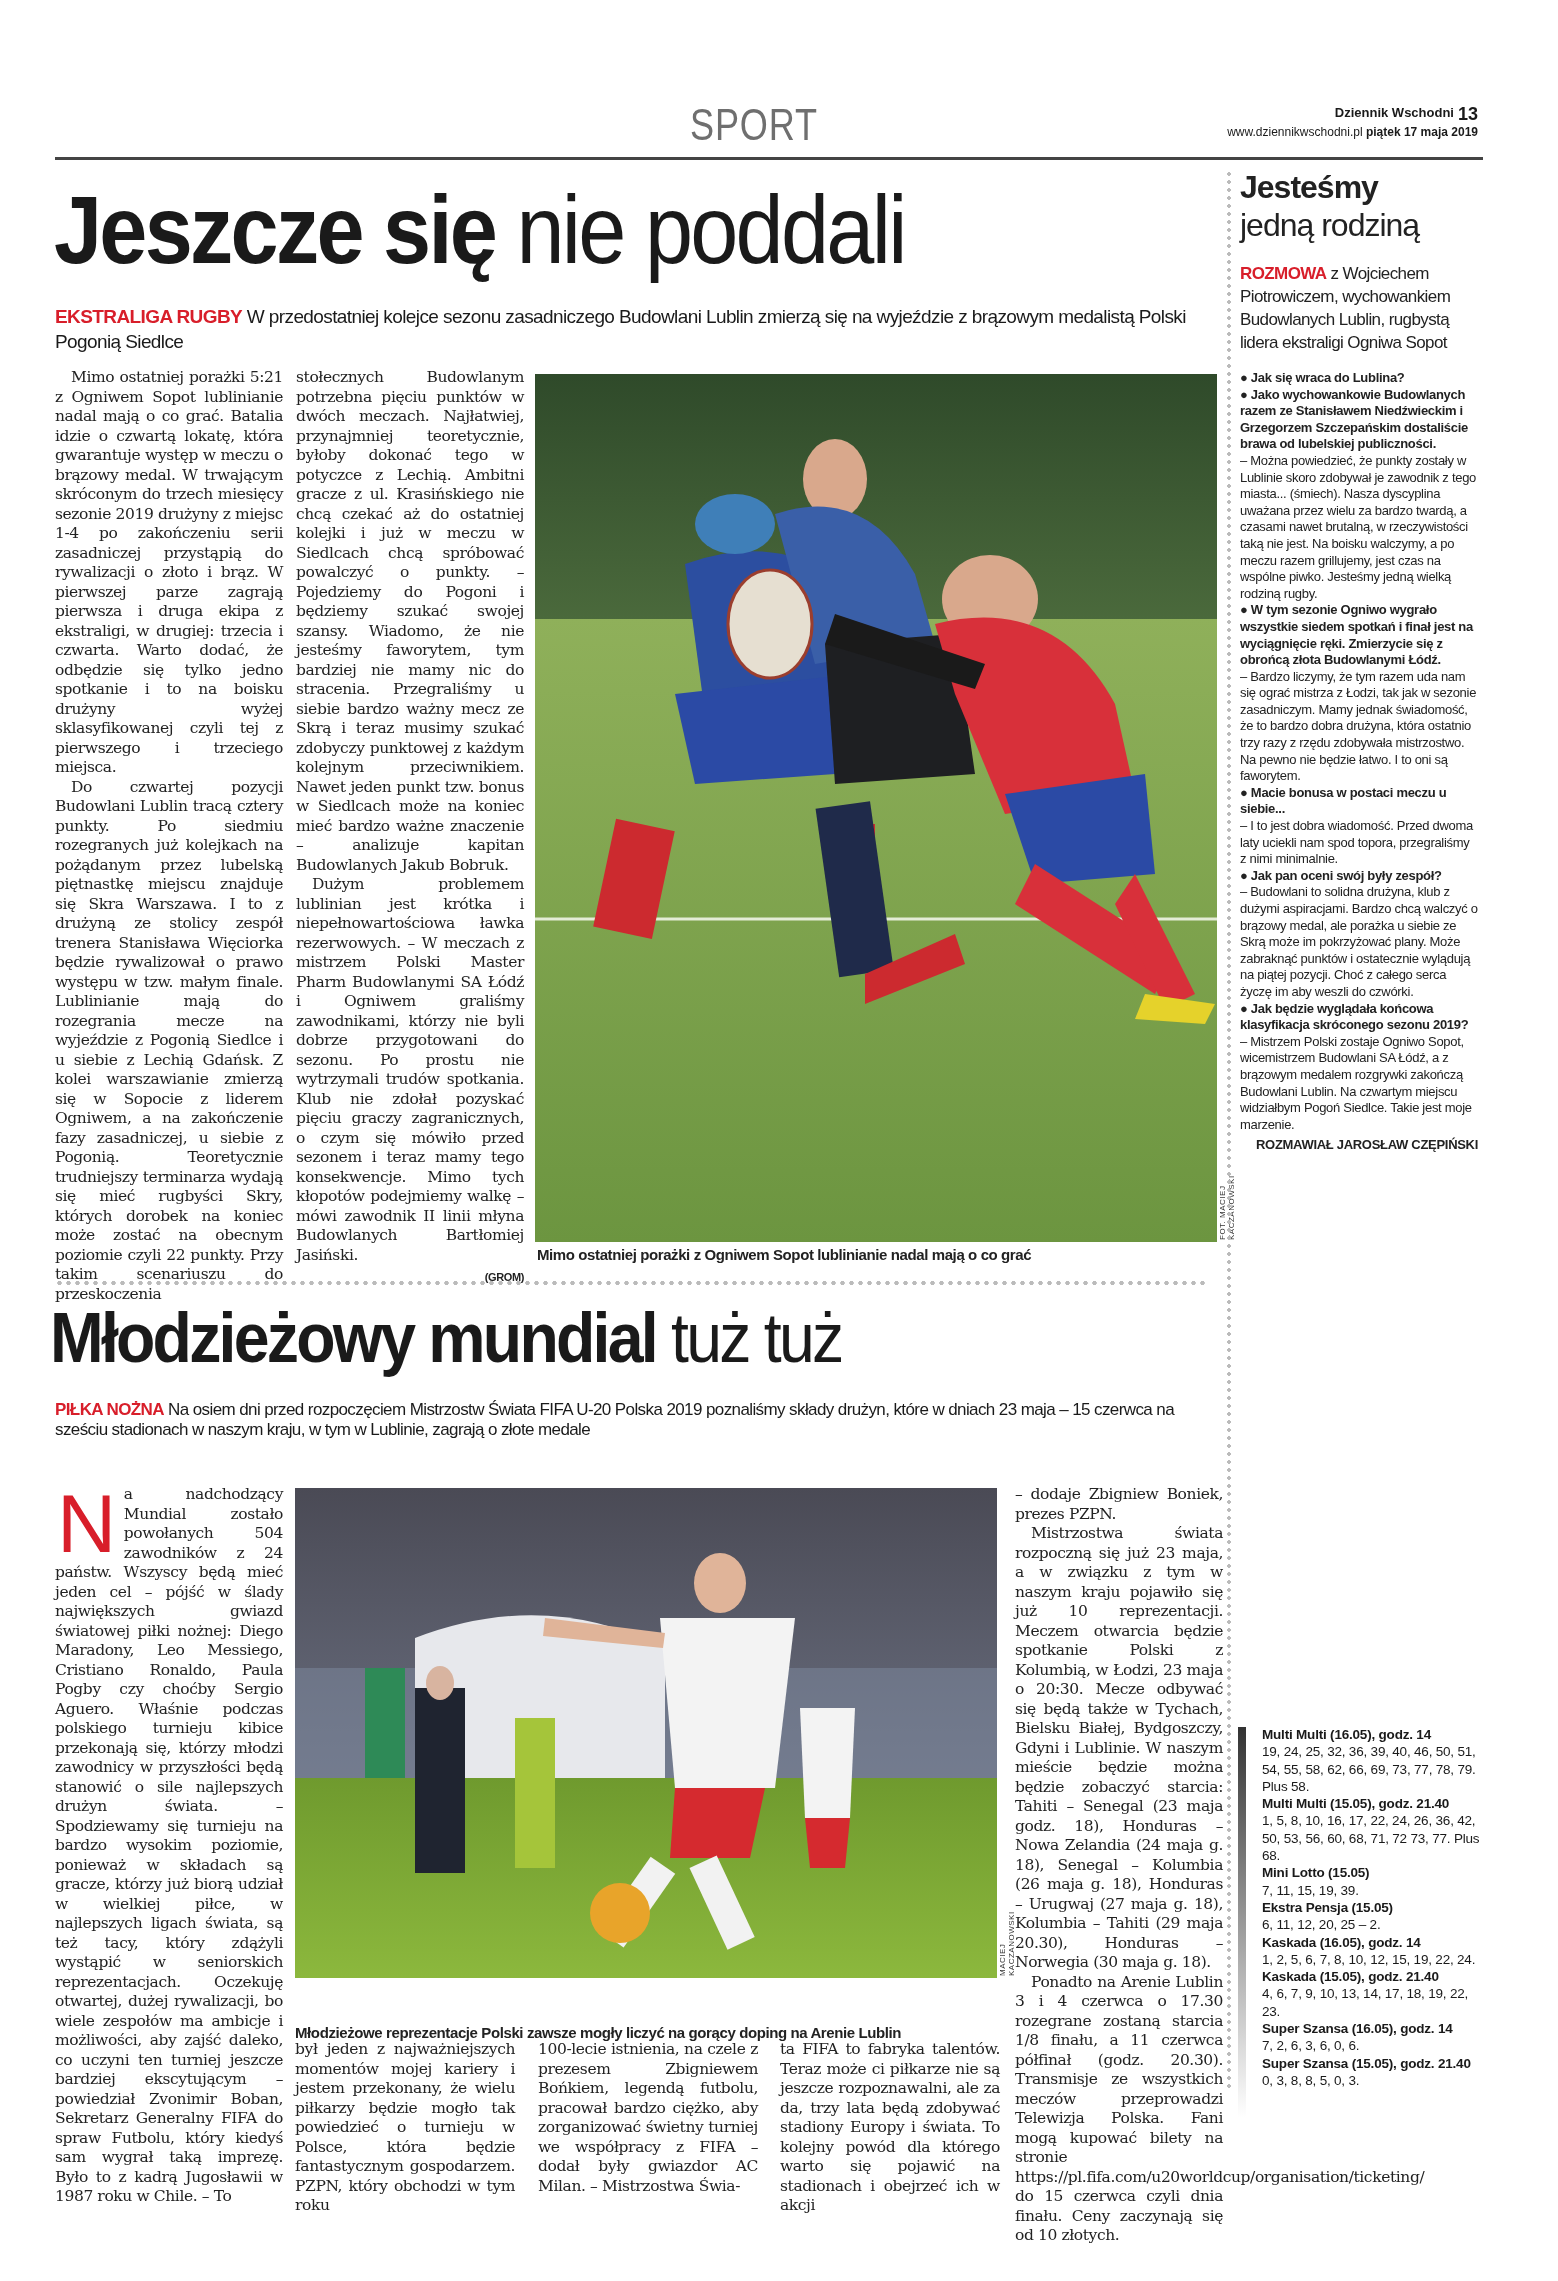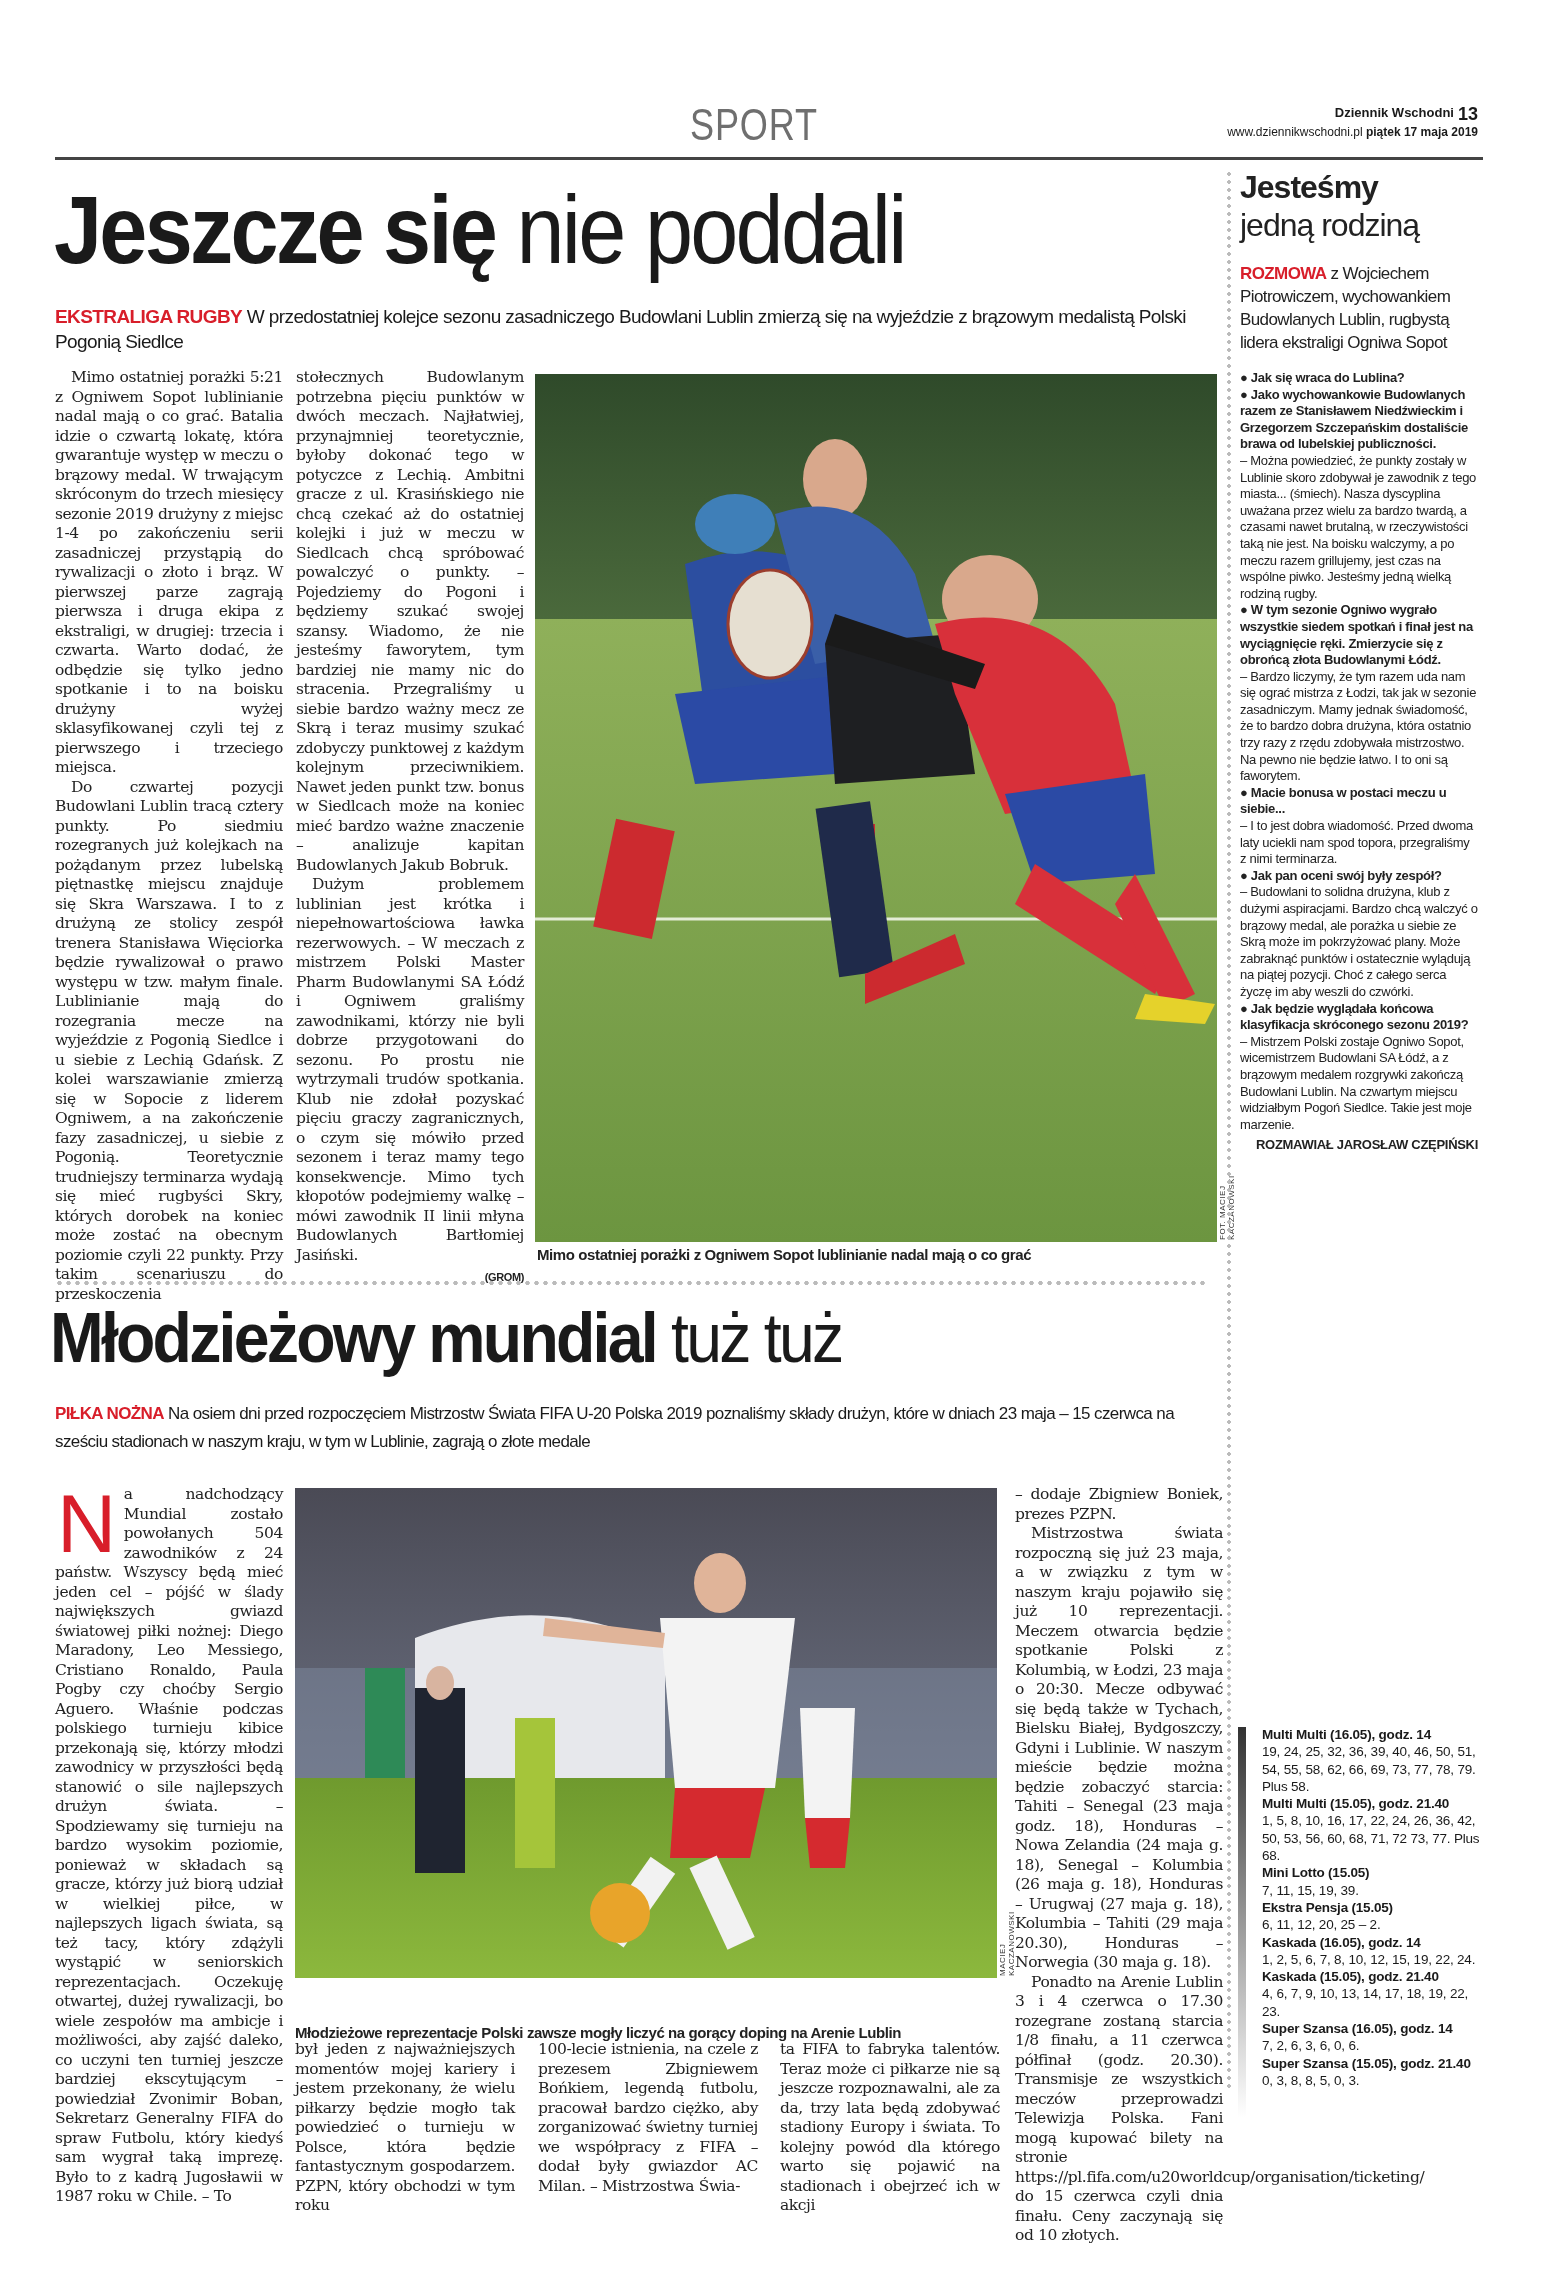--- a/index.html
+++ b/index.html
@@ -32,21 +32,21 @@
   .credit { position: absolute; font-family: "Liberation Sans", sans-serif; font-size: 8px; color: #333; writing-mode: vertical-rl; transform: rotate(180deg); letter-spacing: 0.5px; }
   .caption { position: absolute; font-family: "Liberation Sans", sans-serif; font-weight: bold; font-size: 15px; letter-spacing: -0.4px; color: #222; }
 
   .dotted-h { position: absolute; left: 55px; top: 1280px; width: 1150px; height: 6px; background-image: radial-gradient(circle, #bbb 2px, transparent 2.3px); background-size: 9px 6px; }
   .dotted-v { position: absolute; left: 1226px; top: 170px; width: 6px; height: 1920px; background-image: radial-gradient(circle, #bbb 1.6px, transparent 1.9px); background-size: 6px 8px; }
 
   
   .h2 { position: absolute; left: 50px; top: 1300px; font-family: "Liberation Sans", sans-serif; font-size: 70px; line-height: 76px; letter-spacing: -3px; white-space: nowrap; transform: scaleX(0.92); transform-origin: left top; }
   .h2 b { font-weight: 900; }
   .h2 span.light { font-weight: 300; }
-  .lead2 { position: absolute; left: 55px; top: 1400px; width: 1150px; font-family: "Liberation Sans", sans-serif; font-size: 17px; line-height: 28px; letter-spacing: -0.6px; }
+  .lead2 { position: absolute; left: 55px; top: 1400px; width: 1150px; font-family: "Liberation Sans", sans-serif; font-size: 17px; line-height: 20px; letter-spacing: -0.6px; }
 
   .dropcap { float: left; font-family: "Liberation Sans", sans-serif; font-size: 82px; line-height: 70px; color: #d81e2a; font-weight: 300; margin: 4px 8px 0 2px; }
 
   
   .side { position: absolute; left: 1240px; font-family: "Liberation Sans", sans-serif; color: #222; }
   .side-title { top: 168px; font-size: 32px; line-height: 38px; letter-spacing: -1px; }
   .side-title b { font-weight: bold; display: block; }
   .side-title span { font-weight: 300; display: block; }
   .side-lead { top: 262px; width: 235px; font-size: 17px; line-height: 23px; letter-spacing: -0.6px; }
   .side-body { top: 370px; width: 238px; font-size: 13px; line-height: 16.6px; letter-spacing: -0.3px; }
@@ -188,21 +188,21 @@
   <span>jedną rodziną</span>
 </div>
 <div class="side side-lead"><span class="kicker">ROZMOWA</span> <span>z Wojciechem Piotrowiczem, wychowankiem Budowlanych Lublin, rugbystą lidera ekstraligi Ogniwa Sopot</span></div>
 <div class="side side-body">
   <div class="q">● Jak się wraca do Lublina?</div>
   <div class="q">● Jako wychowankowie Budowlanych razem ze Stanisławem Niedźwieckim i Grzegorzem Szczepańskim dostaliście brawa od lubelskiej publiczności.</div>
   <div>– Można powiedzieć, że punkty zostały w Lublinie skoro zdobywał je zawodnik z tego miasta... (śmiech). Nasza dyscyplina uważana przez wielu za bardzo twardą, a czasami nawet brutalną, w rzeczywistości taką nie jest. Na boisku walczymy, a po meczu razem grillujemy, jest czas na wspólne piwko. Jesteśmy jedną wielką rodziną rugby.</div>
   <div class="q">● W tym sezonie Ogniwo wygrało wszystkie siedem spotkań i finał jest na wyciągnięcie ręki. Zmierzycie się z obrońcą złota Budowlanymi Łódź.</div>
   <div>– Bardzo liczymy, że tym razem uda nam się ograć mistrza z Łodzi, tak jak w sezonie zasadniczym. Mamy jednak świadomość, że to bardzo dobra drużyna, która ostatnio trzy razy z rzędu zdobywała mistrzostwo. Na pewno nie będzie łatwo. I to oni są faworytem.</div>
   <div class="q">● Macie bonusa w postaci meczu u siebie...</div>
-  <div>– I to jest dobra wiadomość. Przed dwoma laty uciekli nam spod topora, przegraliśmy z nimi terminarza.</div>
+  <div>– I to jest dobra wiadomość. Przed dwoma laty uciekli nam spod topora, przegraliśmy z nimi minimalnie.</div>
   <div class="q">● Jak pan oceni swój były zespół?</div>
   <div>– Budowlani to solidna drużyna, klub z dużymi aspiracjami. Bardzo chcą walczyć o brązowy medal, ale porażka u siebie ze Skrą może im pokrzyżować plany. Może zabraknąć punktów i ostatecznie wylądują na piątej pozycji. Choć z całego serca życzę im aby weszli do czwórki.</div>
   <div class="q">● Jak będzie wyglądała końcowa klasyfikacja skróconego sezonu 2019?</div>
   <div>– Mistrzem Polski zostaje Ogniwo Sopot, wicemistrzem Budowlani SA Łódź, a z brązowym medalem rozgrywki zakończą Budowlani Lublin. Na czwartym miejscu widziałbym Pogoń Siedlce. Takie jest moje marzenie.</div>
   <div class="sign">ROZMAWIAŁ JAROSŁAW CZĘPIŃSKI</div>
 </div>
 
 <div class="lotto-bar"></div>
 <div class="lotto">
   <div class="lotto-inner">

